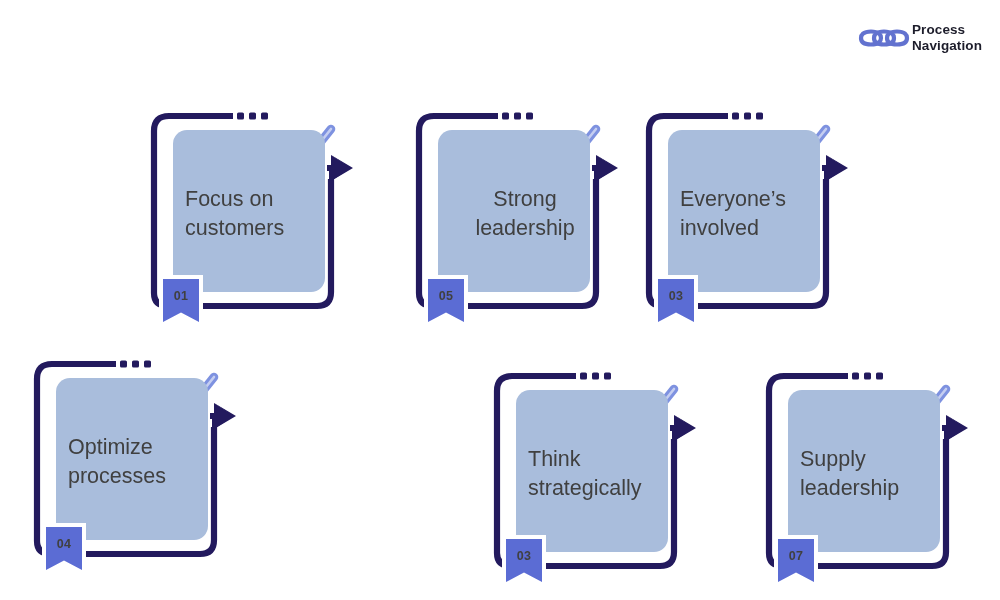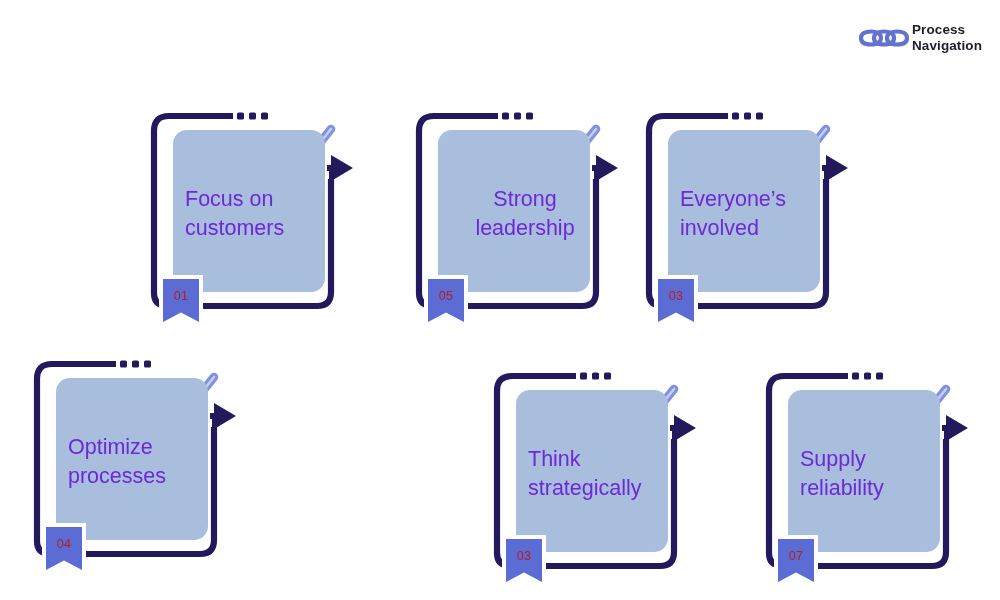--- a/index.html
+++ b/index.html
@@ -71,21 +71,21 @@
     background: #a9bddc;
     border-radius: 14px;
   }
   .card-text {
     position: absolute;
     left: 40px;
     top: 82px;
     width: 150px;
     font-size: 21.5px;
     line-height: 1.33;
-    color: #6d28d9;
+    color: #404040;
     white-space: pre-line;
     font-weight: 400;
   }
 
   
   .ribbon {
     position: absolute;
     left: 14px;
     top: 172px;
     width: 44px;
@@ -112,23 +112,23 @@
   }
   .ribbon .ribbon-num {
     position: absolute;
     left: 4px;
     top: 4px;
     width: 36px;
     height: 33px;
     display: flex;
     align-items: center;
     justify-content: center;
-    color: #b91c1c;
+    color: #404040;
     font-size: 12.5px;
-    font-weight: 400;
+    font-weight: 700;
     letter-spacing: 0.3px;
   }
 </style>
 </head>
 <body>
 
 <div id="brand">
   <span class="logo-mark">
     <svg viewBox="0 0 52 26" width="52" height="26" aria-hidden="true">
       <g fill="none" stroke="#6272cf" stroke-width="4.2" stroke-linecap="round">
@@ -297,20 +297,20 @@
       <rect x="116" y="9.5" width="7" height="7" rx="1.6"></rect>
     </g>
 
     <g>
       <path d="M 142 44 L 158 61 L 186 26" fill="none" stroke="#7e92e0" stroke-width="8.6" stroke-linecap="round" stroke-linejoin="round"></path>
       <path d="M 142 44 L 158 61 L 186 26" fill="none" stroke="#ffffff" stroke-width="2.6" stroke-linecap="round" stroke-linejoin="round" opacity="0.55"></path>
     </g>
   </svg>
       <div class="card-body"></div>
       <div class="card-text">Supply
-reliability</div>
+leadership</div>
       <div class="ribbon">
         <div class="ribbon-shadow"></div>
         <div class="ribbon-fill"></div>
         <div class="ribbon-num">07</div>
       </div>
     </div>
   </div>
 
 </body></html>

